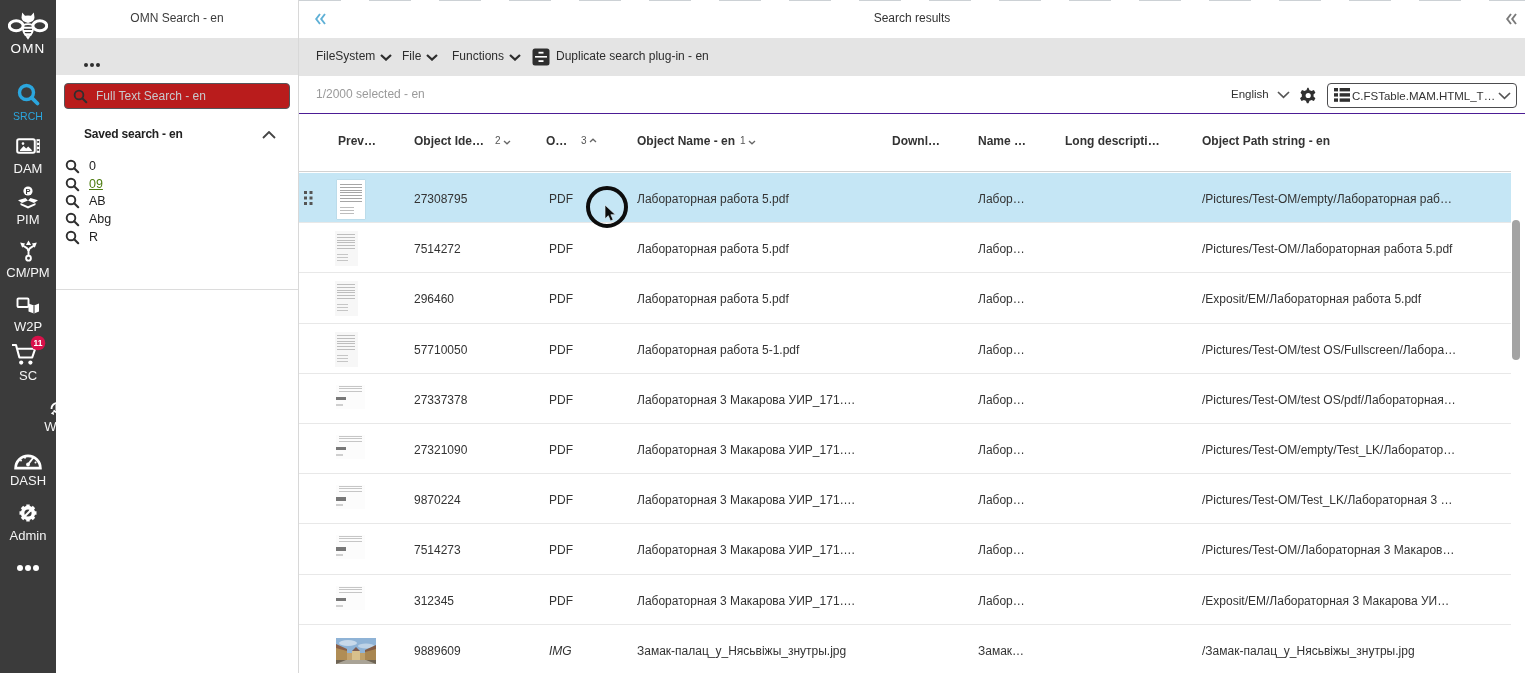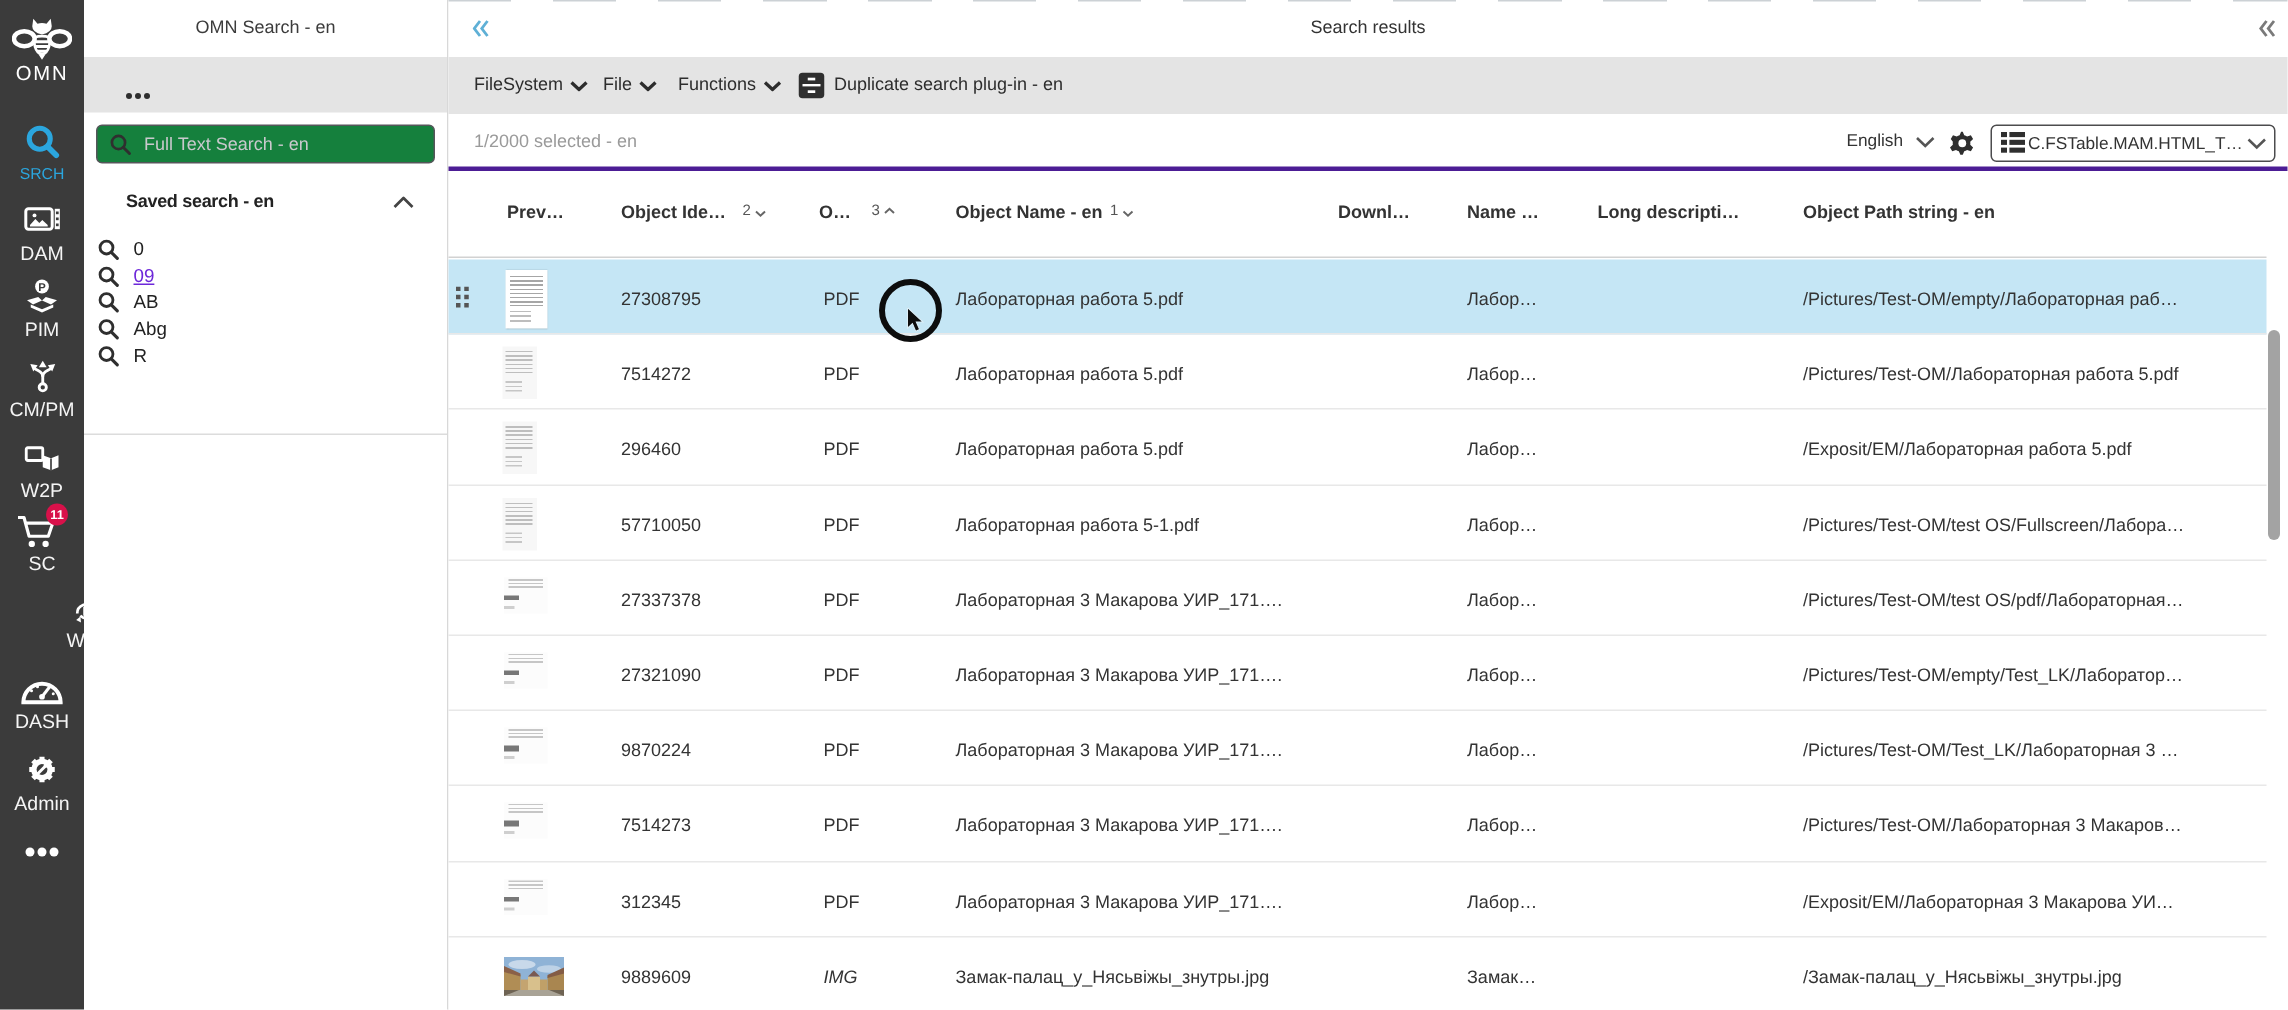--- a/index.html
+++ b/index.html
@@ -145,21 +145,21 @@
   <div class="nav" style="top:565px;line-height:0;">
     <span class="dot"></span><span class="dot"></span><span class="dot"></span>
   </div>
 </div>
 
 <div id="panel2">
   <div style="position:absolute;top:11px;left:0;width:100%;text-align:center;font-size:12px;color:#3c3c3c;">OMN Search - en</div>
   <div class="graybar" style="position:absolute;top:38px;left:0;width:100%;height:37px;">
     <div style="position:absolute;left:27px;top:15px;"><span class="ddot"></span><span class="ddot"></span><span class="ddot"></span></div>
   </div>
-  <div style="position:absolute;top:83px;left:8px;width:226px;height:26px;border:1.5px solid #55565a;border-radius:4px;background:#15803d;">
+  <div style="position:absolute;top:83px;left:8px;width:226px;height:26px;border:1.5px solid #55565a;border-radius:4px;background:#b91c1c;">
     <svg width="15" height="15" viewBox="0 0 15 15" style="position:absolute;left:8px;top:4.5px;">
       <circle cx="6" cy="6" r="4.4" fill="none" stroke="#2f2f2f" stroke-width="1.8"></circle>
       <path d="M9.3,9.3 L13.3,13.3" stroke="#2f2f2f" stroke-width="2" stroke-linecap="round"></path>
     </svg>
     <div style="position:absolute;left:31px;top:5px;font-size:12px;color:#c9c9cd;">Full Text Search - en</div>
   </div>
   <div style="position:absolute;top:120px;left:0;width:100%;height:170px;border-bottom:1px solid #dcdcdc;">
     <div style="position:absolute;left:28px;top:7px;font-size:12px;font-weight:bold;color:#222;letter-spacing:-0.2px;">Saved search - en</div>
     <svg width="14" height="8" viewBox="0 0 14 8" style="position:absolute;left:206px;top:11px;">
       <path d="M1,7 L7,1 L13,7" fill="none" stroke="#444" stroke-width="1.8"></path>
@@ -170,21 +170,21 @@
             <circle cx="6" cy="6" r="4.3" fill="none" stroke="#2f2f2f" stroke-width="1.9"></circle>
             <path d="M9.2,9.2 L13.2,13.2" stroke="#2f2f2f" stroke-width="2.1" stroke-linecap="round"></path>
           </svg>
           <span style="position:absolute;left:33px;top:1px;font-size:12.5px;color:#222;">0</span>
         </div>
         <div style="position:relative;height:17.7px;">
           <svg width="15" height="15" viewBox="0 0 15 15" style="position:absolute;left:9px;top:1px;">
             <circle cx="6" cy="6" r="4.3" fill="none" stroke="#2f2f2f" stroke-width="1.9"></circle>
             <path d="M9.2,9.2 L13.2,13.2" stroke="#2f2f2f" stroke-width="2.1" stroke-linecap="round"></path>
           </svg>
-          <span style="position:absolute;left:33px;top:1px;font-size:12.5px;color:#6d28d9;text-decoration:underline;">09</span>
+          <span style="position:absolute;left:33px;top:1px;font-size:12.5px;color:#4d7c0f;text-decoration:underline;">09</span>
         </div>
         <div style="position:relative;height:17.7px;">
           <svg width="15" height="15" viewBox="0 0 15 15" style="position:absolute;left:9px;top:1px;">
             <circle cx="6" cy="6" r="4.3" fill="none" stroke="#2f2f2f" stroke-width="1.9"></circle>
             <path d="M9.2,9.2 L13.2,13.2" stroke="#2f2f2f" stroke-width="2.1" stroke-linecap="round"></path>
           </svg>
           <span style="position:absolute;left:33px;top:1px;font-size:12.5px;color:#222;">AB</span>
         </div>
         <div style="position:relative;height:17.7px;">
           <svg width="15" height="15" viewBox="0 0 15 15" style="position:absolute;left:9px;top:1px;">
@@ -230,21 +230,21 @@
       </svg>
     <svg width="18" height="18" viewBox="0 0 18 18" style="position:absolute;left:233px;top:10px;">
       <rect x="0.5" y="0.5" width="17" height="17" rx="2.5" fill="#2f2f2f"></rect>
       <rect x="3" y="8" width="12" height="1.6" fill="#fff"></rect>
       <rect x="6.5" y="3.8" width="5" height="1.8" fill="#fff"></rect>
       <rect x="6.5" y="12.2" width="5" height="1.8" fill="#fff"></rect>
     </svg>
     <span style="position:absolute;left:257px;top:11px;">Duplicate search plug-in - en</span>
   </div>
 
-  <div style="position:absolute;top:76px;left:0;width:100%;height:38px;border-bottom:3px solid #4c1d95;">
+  <div style="position:absolute;top:76px;left:0;width:100%;height:38px;border-bottom:1px solid #4c1d95;">
     <span style="position:absolute;left:17px;top:11px;font-size:12px;color:#9a9a9a;">1/2000 selected - en</span>
     <span style="position:absolute;left:932px;top:12px;font-size:11.5px;color:#333;">English</span>
     <svg class="chev" width="13" height="8" viewBox="0 0 13 8" style="position:absolute;left:978px;top:15px;">
         <path d="M1,1 L6.5,6.3 L12,1" fill="none" stroke="#555" stroke-width="1.7"></path>
       </svg>
     <svg width="17" height="17" viewBox="0 0 17 17" style="position:absolute;left:1001px;top:11px;">
       <path fill="#2f2f2f" d="M8.5,0.8 l1,2.4 a5.6,5.6 0 0 1 1.9,0.8 l2.5,-0.9 1.5,2.6 -1.9,1.8 a5.8,5.8 0 0 1 0,2 l1.9,1.8 -1.5,2.6 -2.5,-0.9 a5.6,5.6 0 0 1 -1.9,0.8 l-1,2.4 h-1.6 l-1,-2.4 a5.6,5.6 0 0 1 -1.9,-0.8 l-2.5,0.9 -1.5,-2.6 1.9,-1.8 a5.8,5.8 0 0 1 0,-2 L0.5,5.7 2,3.1 l2.5,0.9 a5.6,5.6 0 0 1 1.9,-0.8 l1,-2.4 Z"></path>
       <circle cx="8.2" cy="8.5" r="2.6" fill="#fff"></circle>
     </svg>
     <div style="position:absolute;left:1028px;top:7px;width:190px;height:25px;border:1.5px solid #4c4c4e;border-radius:4px;background:#fff;">

